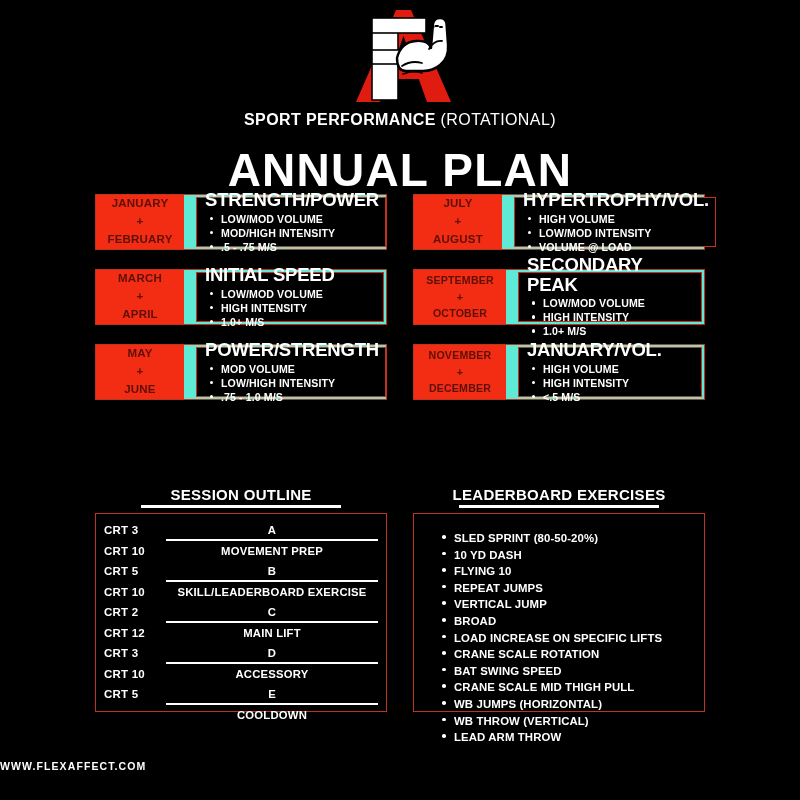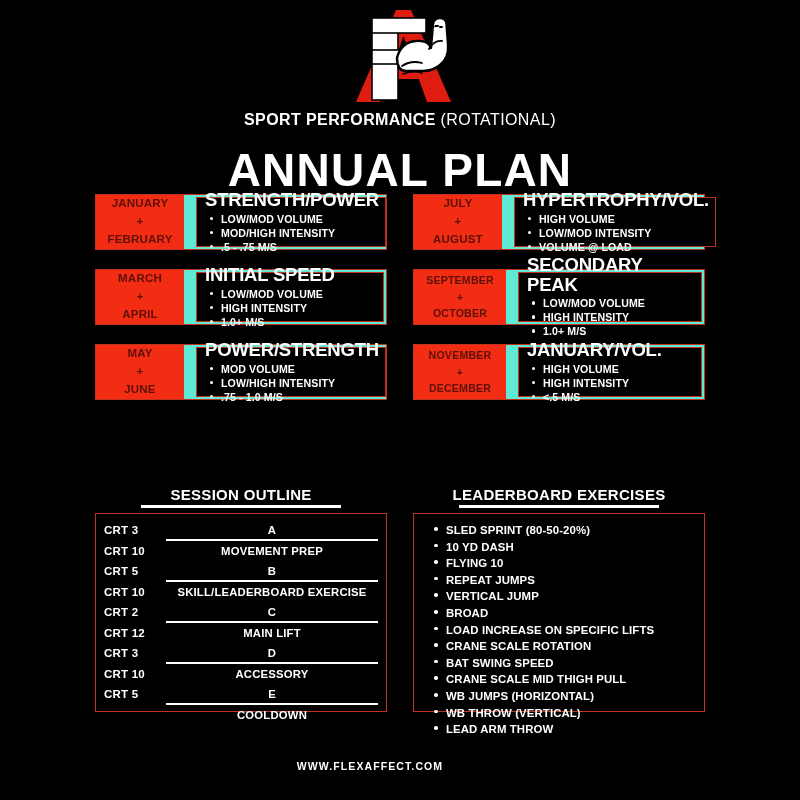--- a/index.html
+++ b/index.html
@@ -108,33 +108,33 @@
     flex:1 1 auto;text-align:center;
     font-size:11.3px;font-weight:bold;color:#fff;letter-spacing:0.2px;
     position:relative;
   }
   .so-row.ruled .so-item:after{
     content:"";position:absolute;left:0;right:0;bottom:-5px;
     height:2.6px;background:#ffffff;
   }
 
   
-  .lb-list{margin:0;padding:2px 0 0 24px;list-style:none;}
+  .lb-list{margin:8px;padding:2px 0 0 24px;list-style:none;}
   .lb-list li{
     font-size:11.4px;font-weight:bold;line-height:1.455;
     color:#fff;position:relative;letter-spacing:0.1px;
   }
   .lb-list li:before{
     content:"";position:absolute;left:-12px;top:5px;
     width:3.6px;height:3.6px;border-radius:50%;background:#fff;
   }
 
   
   .footer{
-    position:absolute;left:0;top:760px;width:740px;text-align:center;
+    position:absolute;left:0;top:760px;width:740px;
     font-size:10.5px;font-weight:bold;letter-spacing:1.1px;color:#ffffff;
   }
 </style>
 </head>
 <body>
 
 <div class="page">
 
   <div class="logo-wrap">
     <div class="logo">

